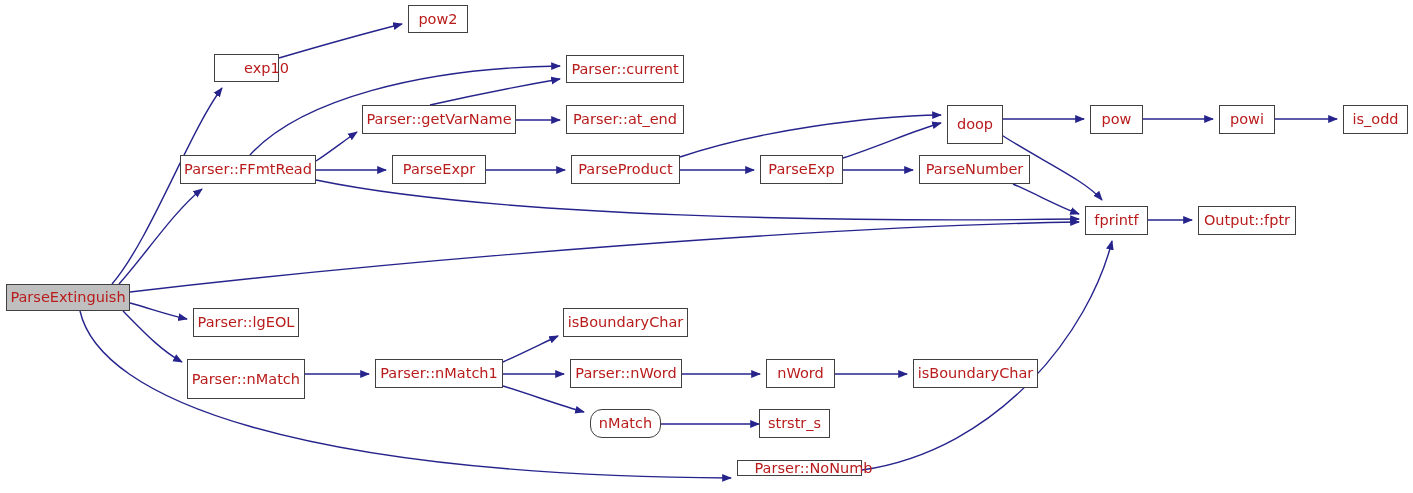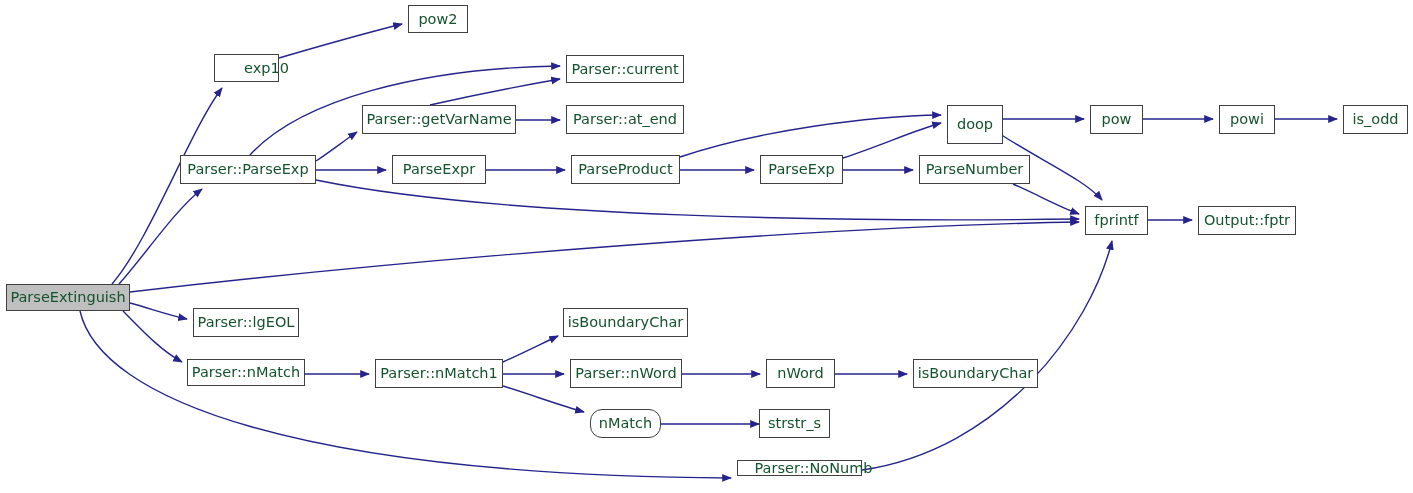--- a/index.html
+++ b/index.html
@@ -20,21 +20,21 @@
     left: 0;
     top: 0;
     width: 1413px;
     height: 493px;
   }
   .node {
     position: absolute;
     box-sizing: border-box;
     border: 1px solid #404040;
     background: #ffffff;
-    color: #14532d;
+    color: #b91c1c;
     font-size: 14.5px;
     line-height: 1;
     display: flex;
     align-items: center;
     justify-content: center;
     white-space: nowrap;
     z-index: 5;
   }
   .node.highlight {
     background: #bfbfbf;
@@ -123,21 +123,21 @@
 <div class="node highlight" style="left: 6px; top: 284px; width: 124px; height: 27px;">
       <span class="node-label">ParseExtinguish</span>
     </div>
     <div class="node" style="left: 214px; top: 54px; width: 65px; height: 28px; padding-left: 40px;">
       <span class="node-label">exp10</span>
     </div>
     <div class="node" style="left: 408px; top: 5px; width: 60px; height: 28px;">
       <span class="node-label">pow2</span>
     </div>
     <div class="node" style="left: 180px; top: 155px; width: 136px; height: 29px;">
-      <span class="node-label">Parser::ParseExp</span>
+      <span class="node-label">Parser::FFmtRead</span>
     </div>
     <div class="node" style="left: 362px; top: 105px; width: 154px; height: 29px;">
       <span class="node-label">Parser::getVarName</span>
     </div>
     <div class="node" style="left: 566px; top: 55px; width: 118px; height: 28px;">
       <span class="node-label">Parser::current</span>
     </div>
     <div class="node" style="left: 566px; top: 105px; width: 118px; height: 29px;">
       <span class="node-label">Parser::at_end</span>
     </div>
@@ -167,21 +167,21 @@
     </div>
     <div class="node" style="left: 1085px; top: 206px; width: 63px; height: 29px;">
       <span class="node-label">fprintf</span>
     </div>
     <div class="node" style="left: 1198px; top: 206px; width: 98px; height: 29px;">
       <span class="node-label">Output::fptr</span>
     </div>
     <div class="node" style="left: 193px; top: 308px; width: 106px; height: 29px;">
       <span class="node-label">Parser::lgEOL</span>
     </div>
-    <div class="node" style="left: 187px; top: 359px; width: 118px; height: 27px;">
+    <div class="node" style="left: 187px; top: 359px; width: 118px; height: 40px; justify-content: flex-end;">
       <span class="node-label">Parser::nMatch</span>
     </div>
     <div class="node" style="left: 375px; top: 359px; width: 128px; height: 29px;">
       <span class="node-label">Parser::nMatch1</span>
     </div>
     <div class="node" style="left: 563px; top: 308px; width: 125px; height: 29px;">
       <span class="node-label">isBoundaryChar</span>
     </div>
     <div class="node" style="left: 570px; top: 359px; width: 112px; height: 29px;">
       <span class="node-label">Parser::nWord</span>

